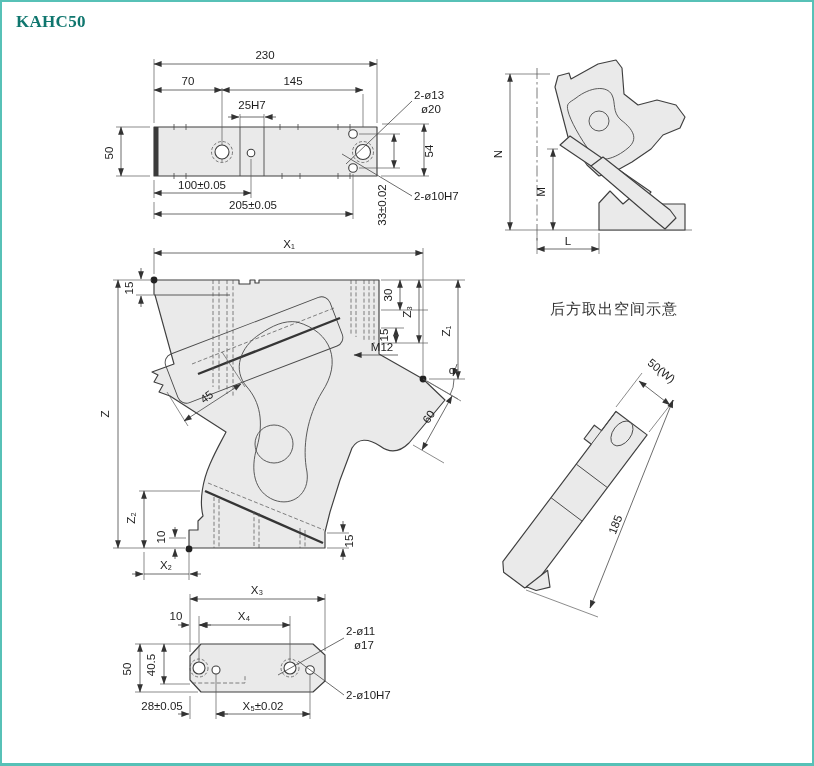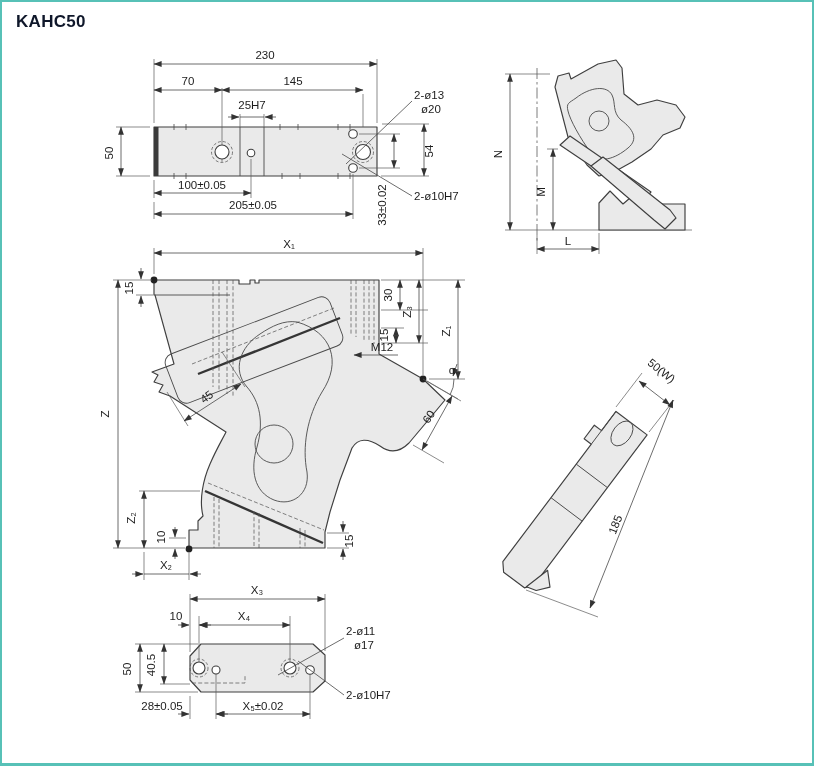--- a/index.html
+++ b/index.html
@@ -4,21 +4,21 @@
 <style>
   html,body{margin:0;padding:0;background:#f4f4f4;}
   .sheet{
     position:relative;width:814px;height:766px;background:#fff;
     border:2px solid #57c1b7;border-bottom-width:3px;box-sizing:border-box;
     font-family:"Liberation Sans","DejaVu Sans",sans-serif;
     overflow:hidden;
   }
   .title{
     position:absolute;left:14px;top:10px;font-size:17px;font-weight:bold;
-    color:#0f172a;letter-spacing:.3px;
+    color:#0f766e;letter-spacing:.3px;font-family:Liberation Serif, serif;
   }
   .note{
     position:absolute;left:548px;top:298px;width:160px;font-size:15px;color:#333;
     letter-spacing:1px;white-space:nowrap;
   }
   svg{position:absolute;left:0;top:0;}
   svg text{font-family:"Liberation Sans","DejaVu Sans",sans-serif;font-size:11.5px;fill:#1c1c1c;}
   .dt{text-anchor:middle;}
   .ts{text-anchor:start;}
   .o {stroke:#3f3f3f;stroke-width:1.15;fill:#eaeaea;stroke-linejoin:round;}
@@ -31,20 +31,21 @@
   .dp{stroke:#474747;stroke-width:0.8;fill:none;}
   .h {stroke:#5a5a5a;stroke-width:0.75;fill:none;stroke-dasharray:4 2.2;}
   .hc{stroke:#5a5a5a;stroke-width:0.8;fill:none;stroke-dasharray:3 2;}
   .c {stroke:#5a5a5a;stroke-width:0.8;fill:none;stroke-dasharray:11 3 2.5 3;}
 </style>
 </head>
 <body>
 
 <div class="sheet">
   <div class="title">KAHC50</div>
+  <div class="note">后方取出空间示意</div>
 
   <svg width="814" height="766" viewBox="0 0 814 766">
     <defs>
       <marker id="ar" viewBox="0 0 10 8" refX="9.5" refY="4" markerWidth="11" markerHeight="8.5" orient="auto-start-reverse">
         <path d="M0.5,0.6 L10,4 L0.5,7.4 Z" fill="#333"></path>
       </marker>
     </defs>
 
     <g>
       <rect class="o" x="152" y="125" width="223" height="49"></rect>

